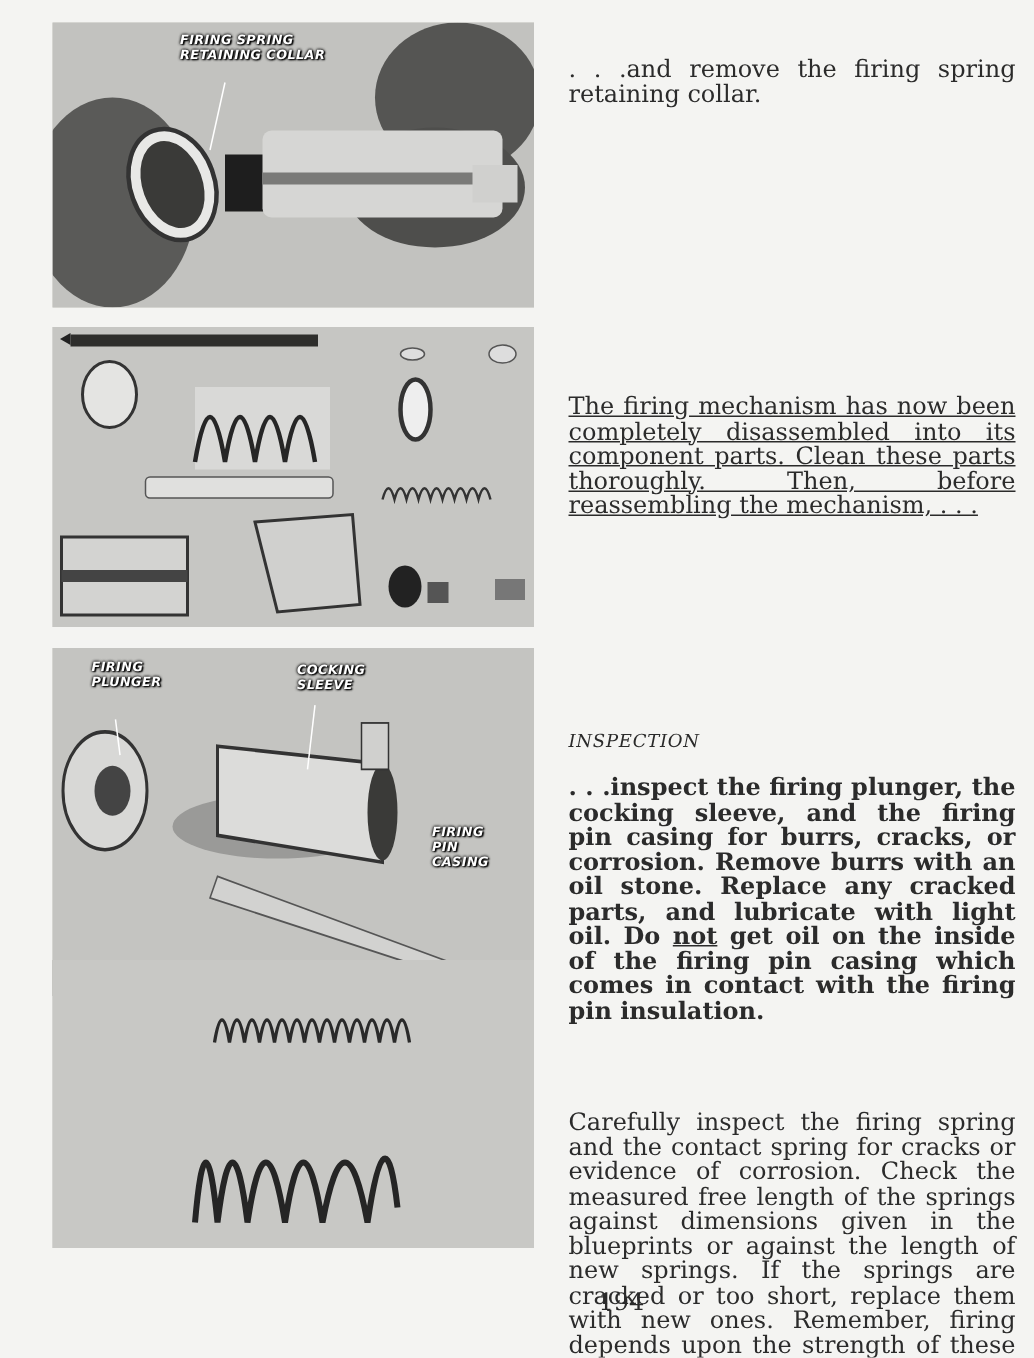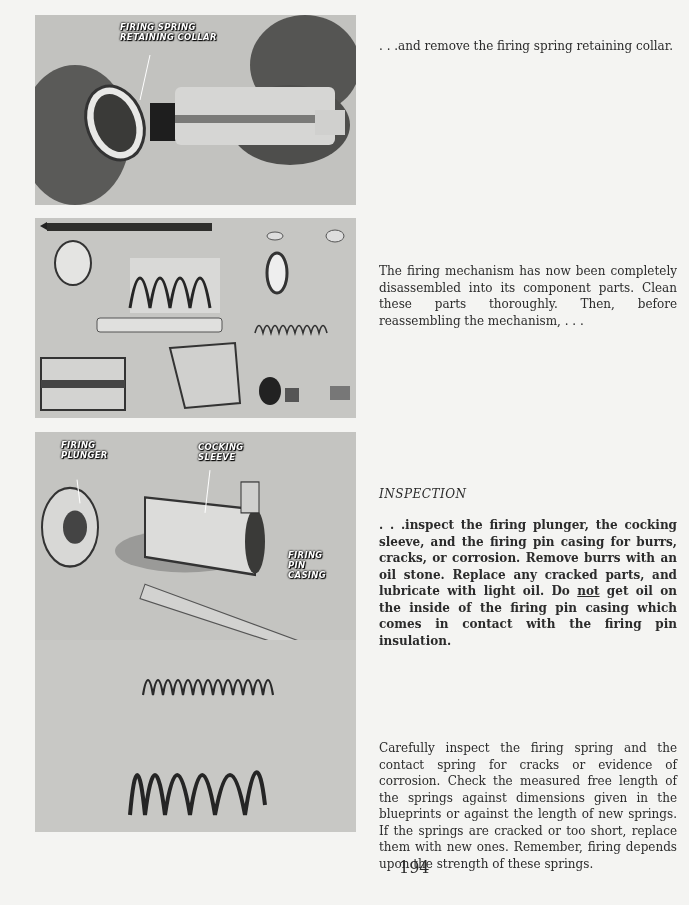--- a/index.html
+++ b/index.html
@@ -24,26 +24,26 @@
     font-family:"DejaVu Sans", sans-serif;
     font-style:italic; font-weight:bold;
     font-size:8.5px; line-height:10px;
     color:#fff; letter-spacing:0.3px;
     text-shadow: 0 0 2px #000, 0 0 2px #000, 1px 1px 1px #000;
     white-space:pre; text-transform:uppercase;
   }
 
   .text-block {
     position:absolute; left:379px; width:298px;
-    font-size:12px; line-height:16.5px;
+    font-size:16px; line-height:16.5px;
     text-align:justify; color:#2b2b2b;
   }
   .text-block p { margin:0; }
   #block1 { top:38px; }
-  #block2 { top:263px; }
+  #block2 { top:263px;text-decoration:underline; }
   #heading-inspection { position:absolute; left:379px; top:487px; font-size:12px; letter-spacing:0.5px;font-style:italic; }
   #block3 { top:517px;font-weight:bold; }
   #block4 { top:740px; }
   .ul { text-decoration:underline; }
   #page-number { position:absolute; left:361px; top:858px; font-size:16px;margin-left:38px; }
 </style>
 </head>
 <body>
 
 <div class="photo" id="photo1">

